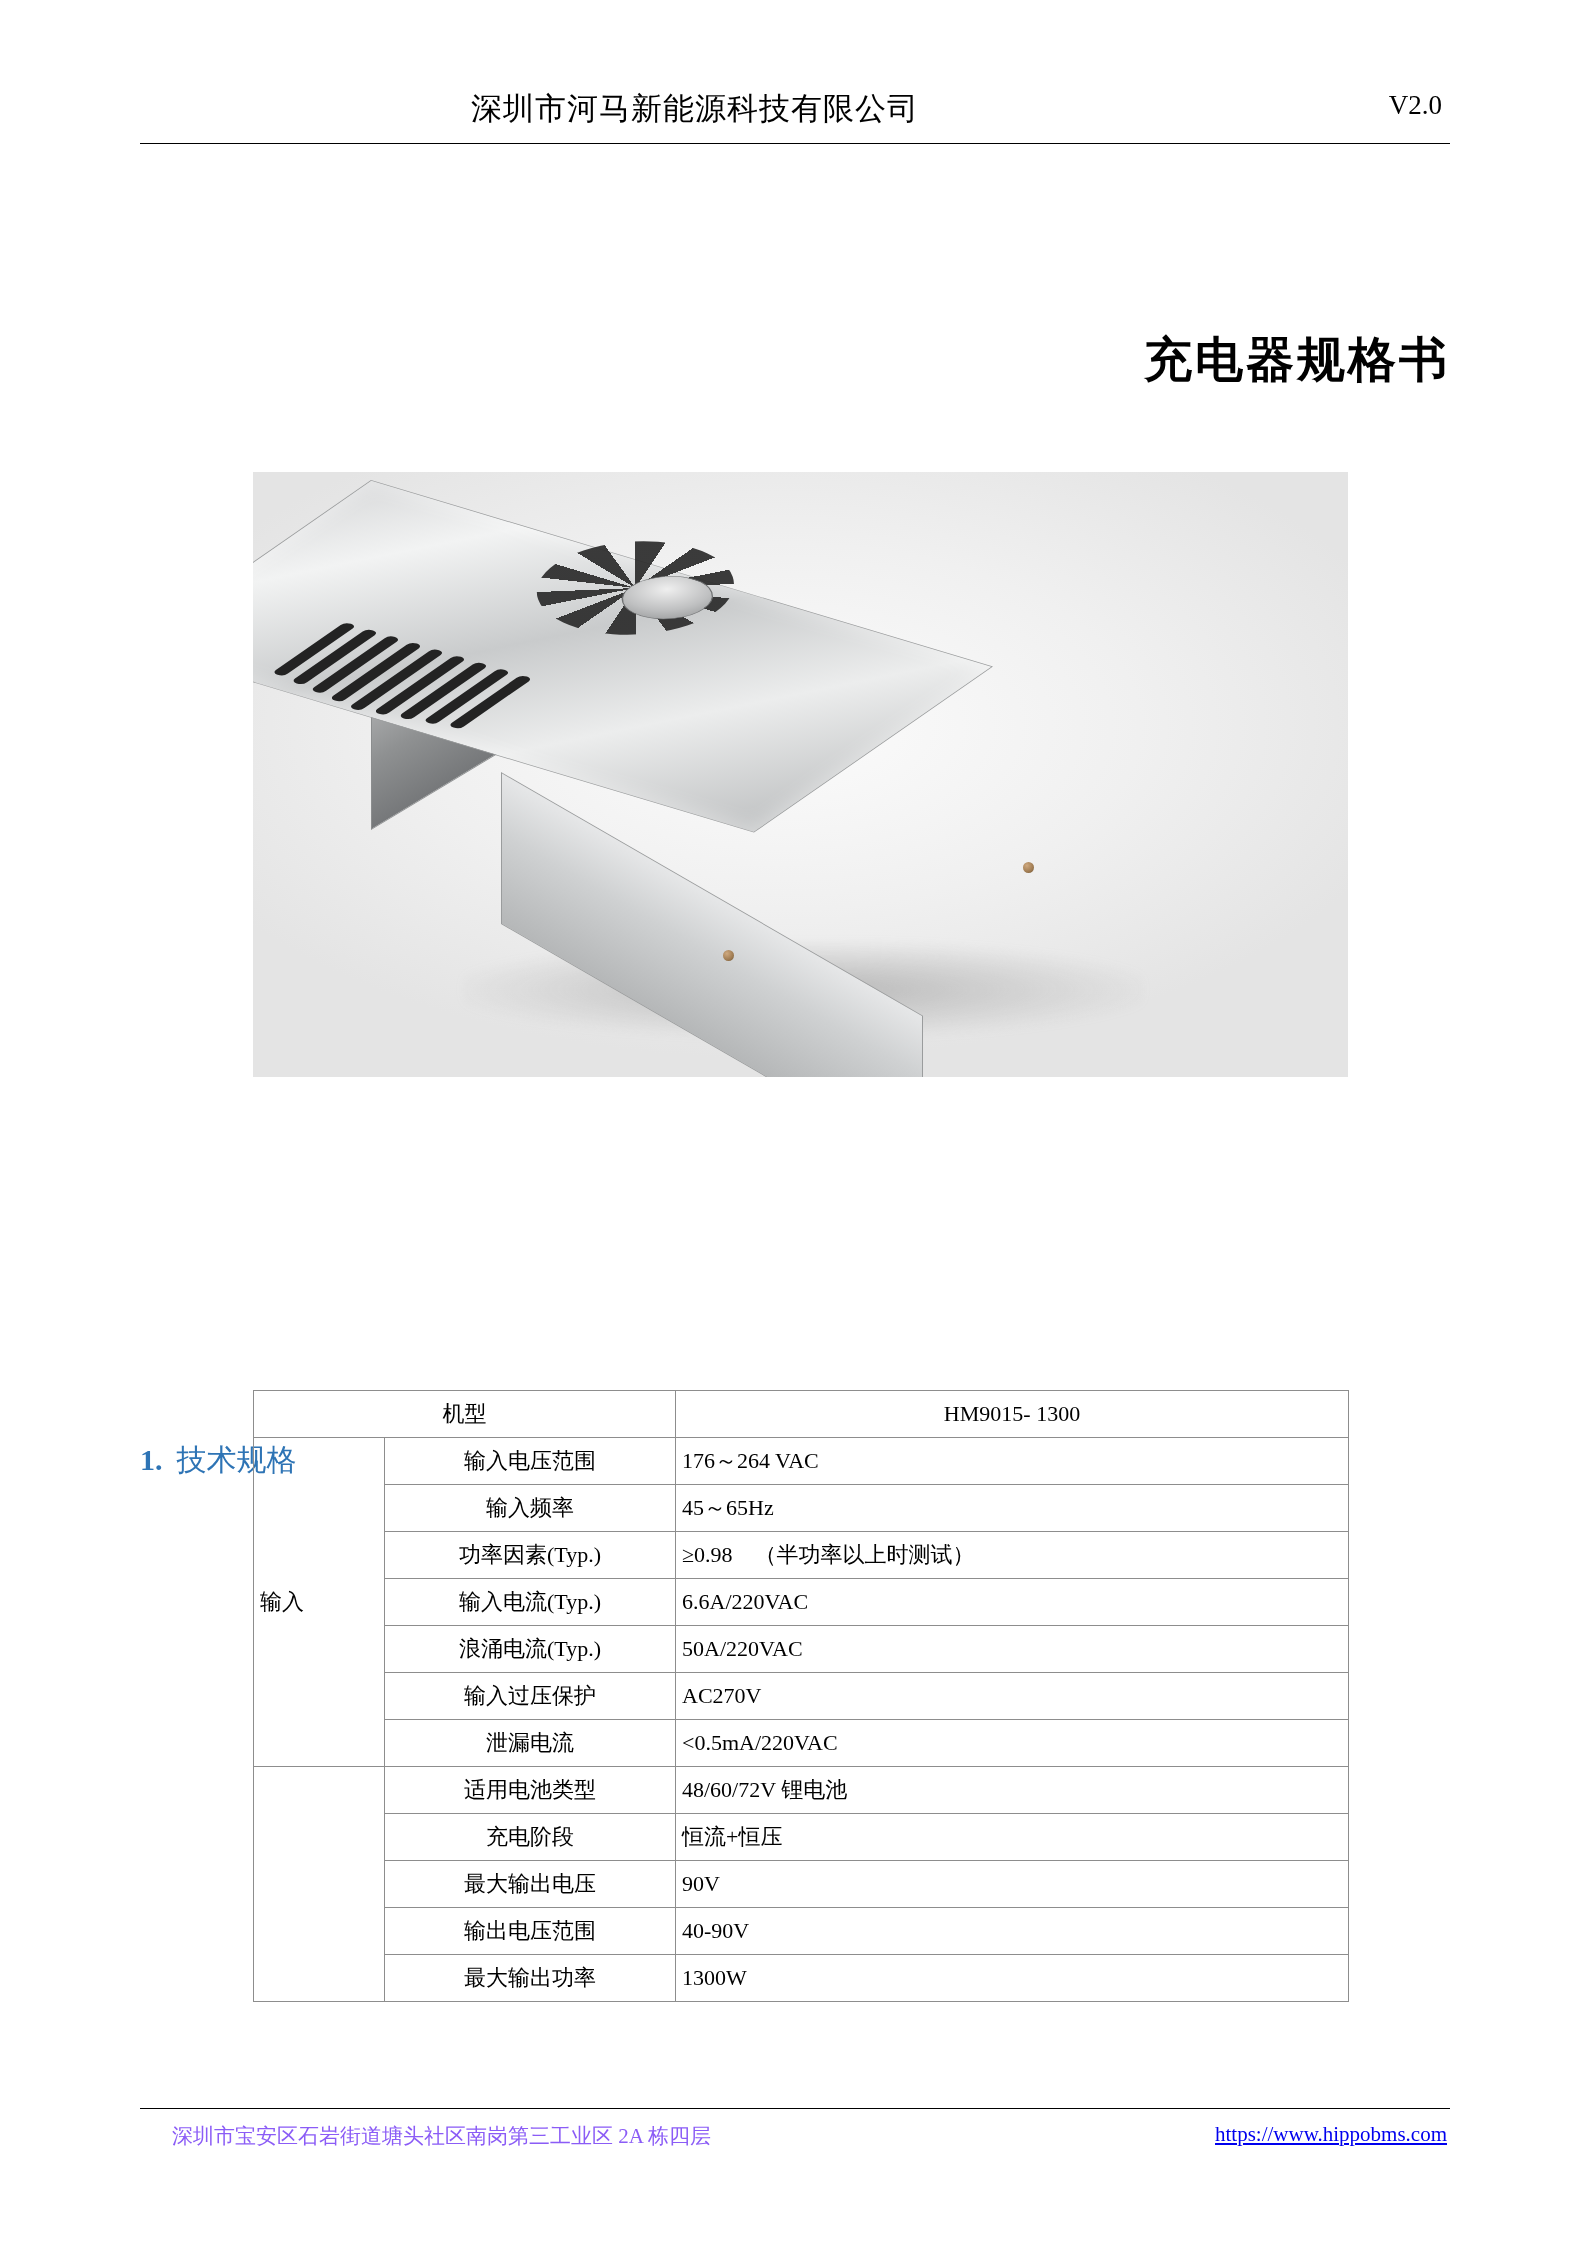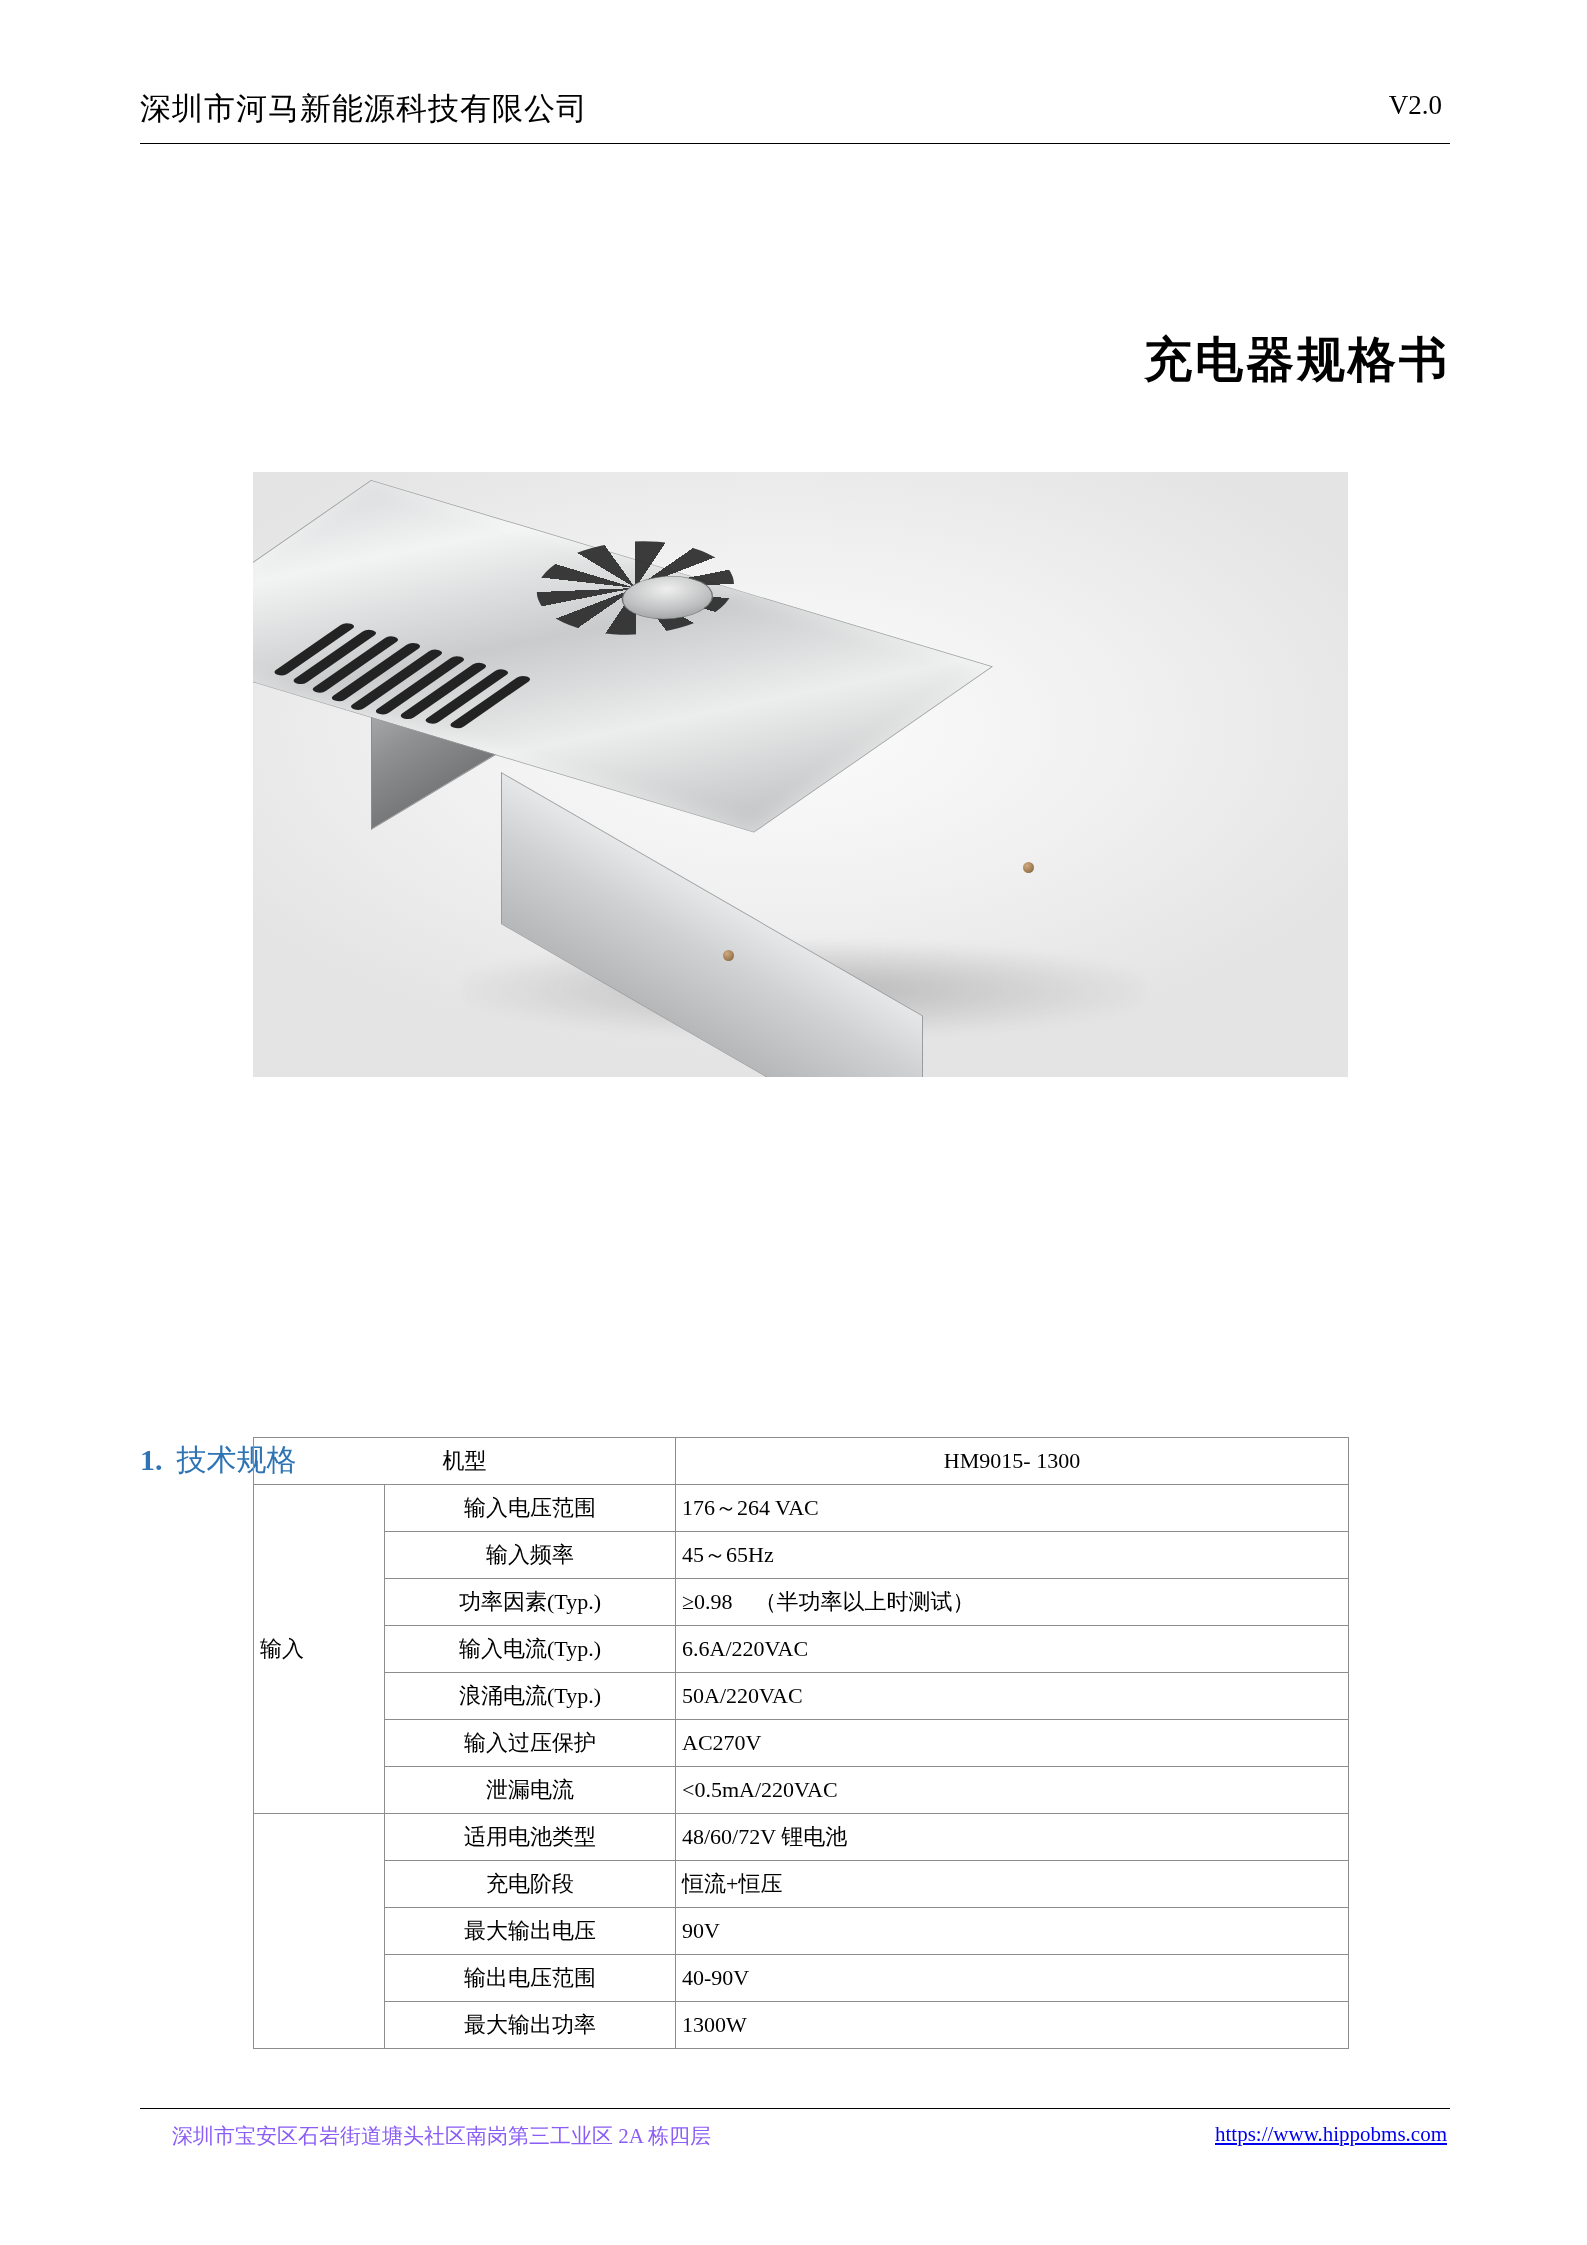--- a/index.html
+++ b/index.html
@@ -28,21 +28,21 @@
     left: 140px;
     top: 88px;
     width: 1310px;
     height: 52px;
   }
   .header-title {
     position: absolute;
     left: 0;
     top: 0;
     width: 1110px;
-    text-align: left;
+    text-align: center;
     font-family: "Liberation Serif", serif;
     font-size: 31px;
     color: #000000;
     letter-spacing: 1px;
   }
   .header-version {
     position: absolute;
     right: 8px;
     top: 2px;
     font-family: "Liberation Serif", serif;
@@ -207,21 +207,21 @@
   }
   .section-heading .num {
     font-weight: bold;
     margin-right: 14px;
   }
 
   
   .spec-table {
     position: absolute;
     left: 253px;
-    top: 1437px;
+    top: 1390px;
     width: 1096px;
     border-collapse: collapse;
     font-family: "Liberation Serif", serif;
     font-size: 22px;
     color: #000000;
   }
   .spec-table td {
     border: 1px solid #8d8d8d;
     height: 46px;
     padding: 0 6px;

